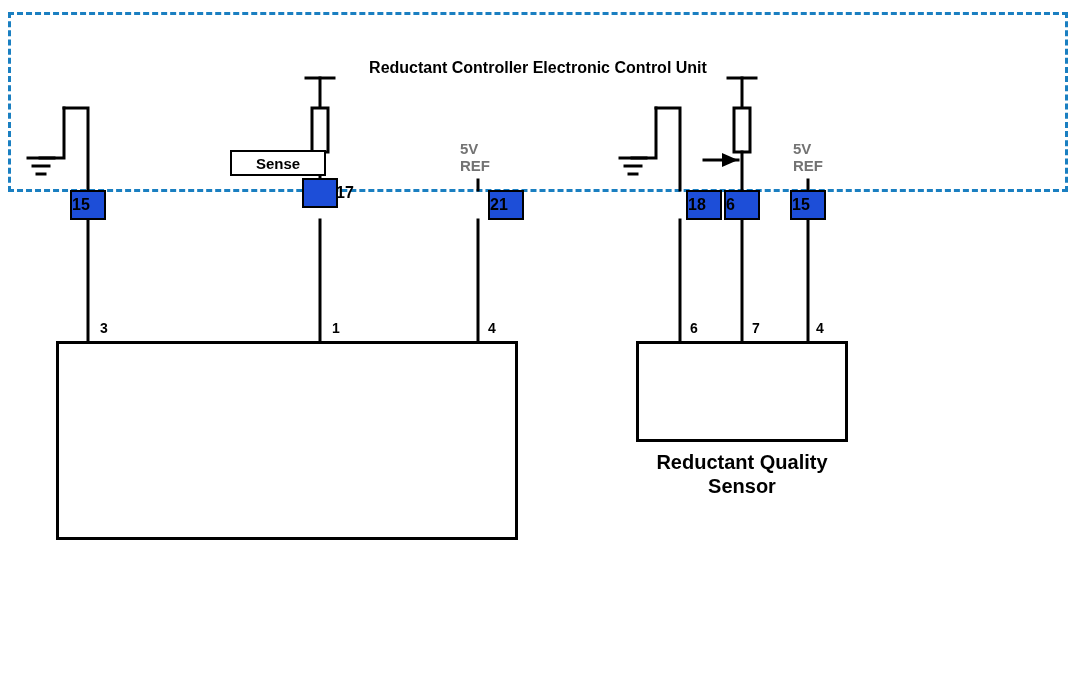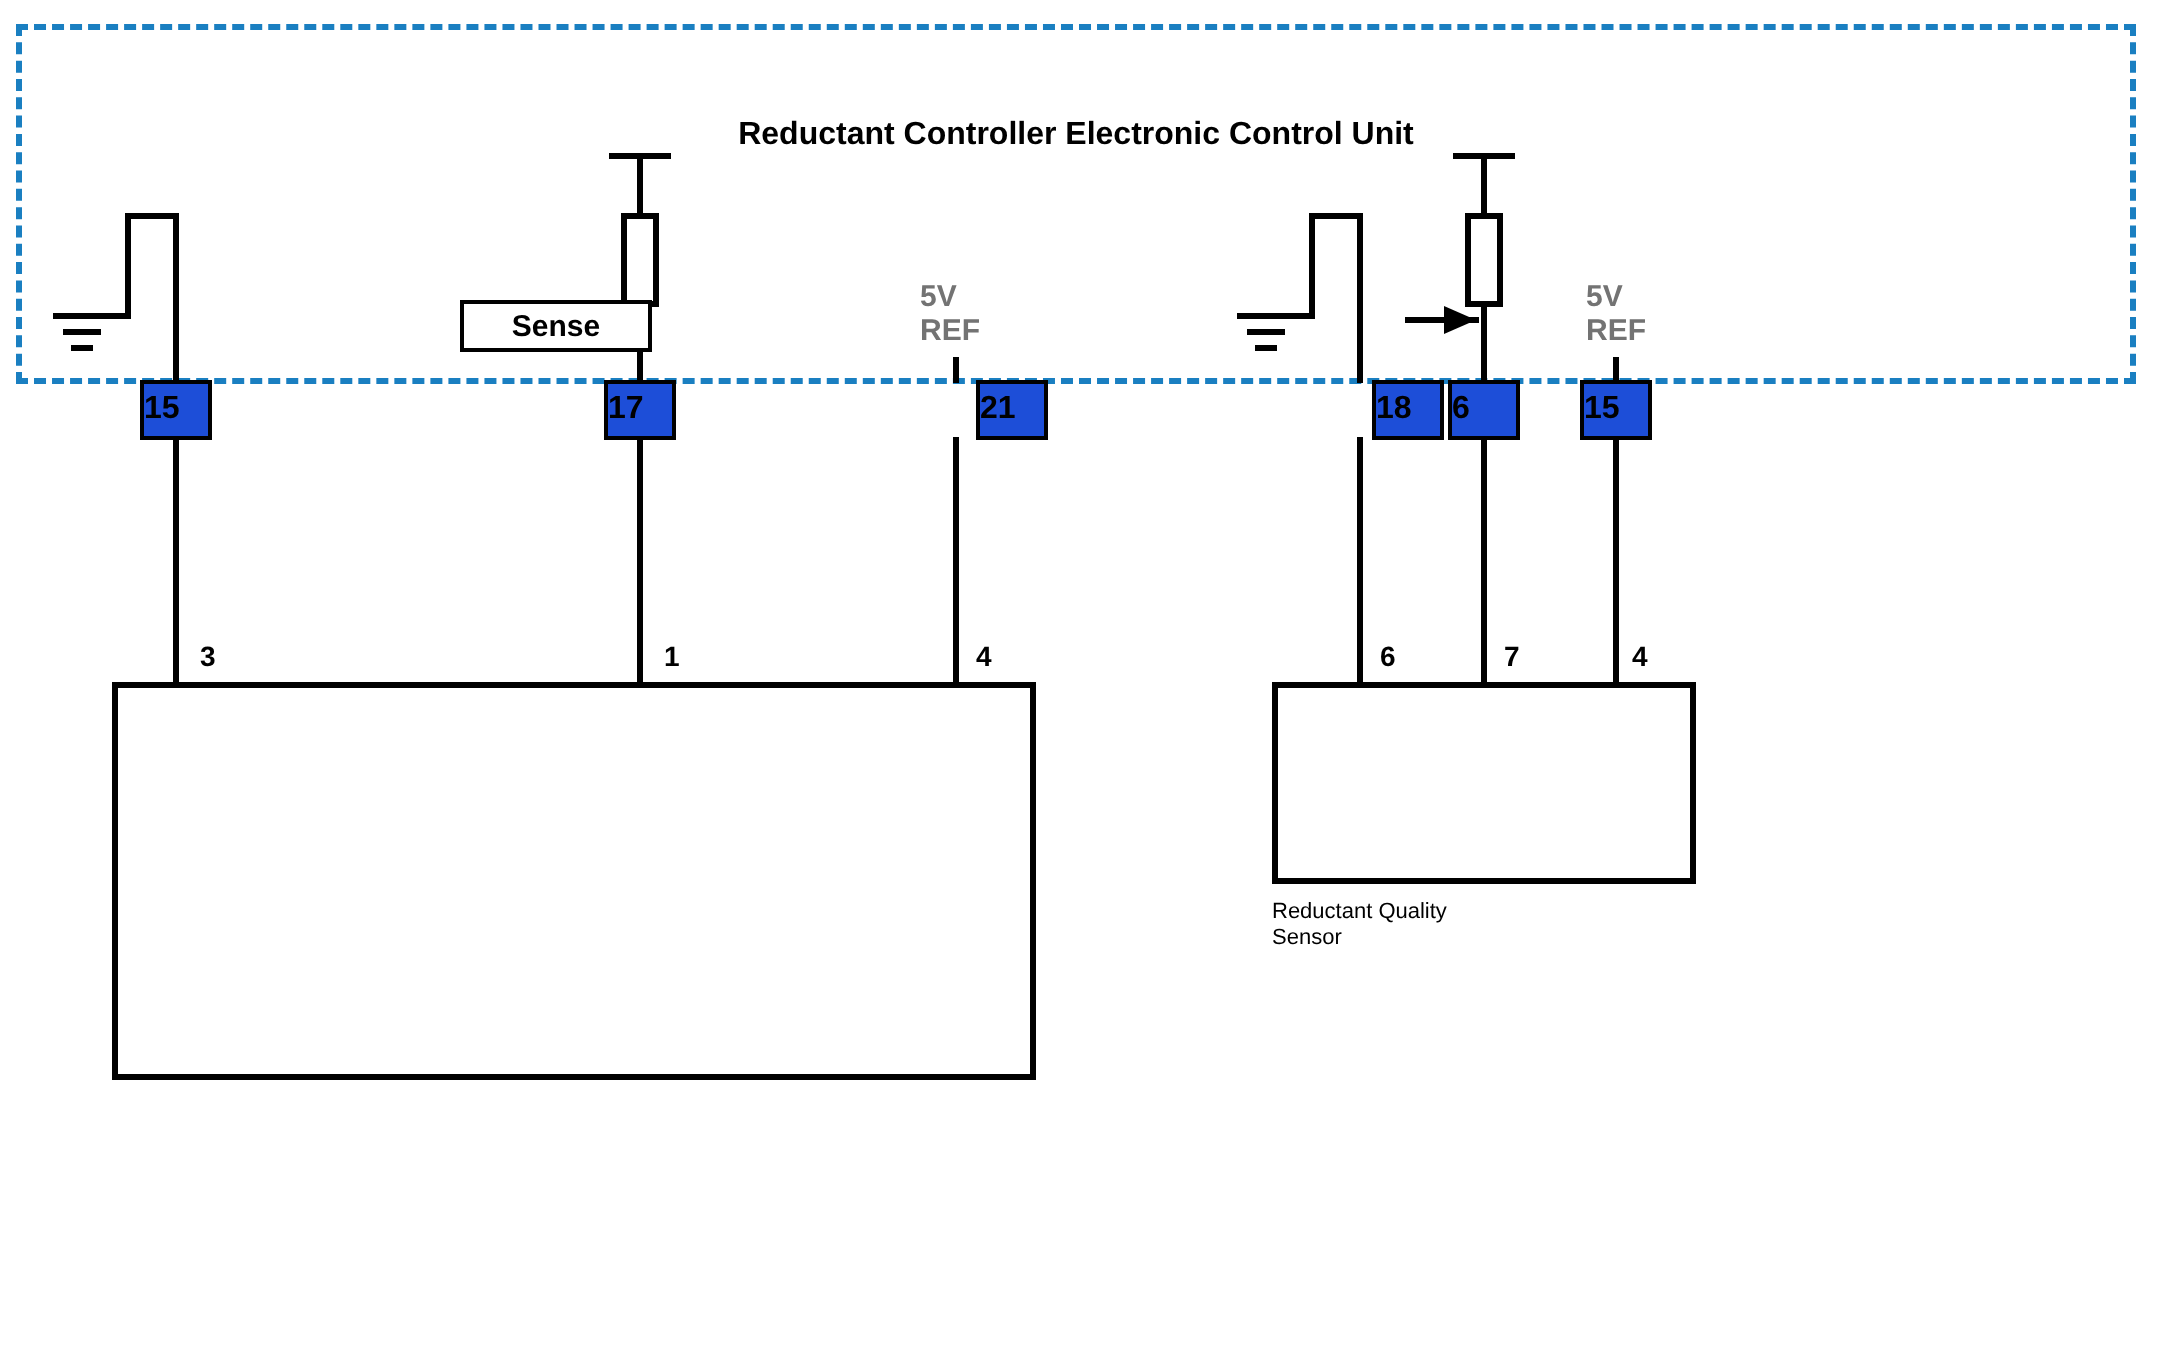--- a/index.html
+++ b/index.html
@@ -78,22 +78,23 @@
     color: #000;
   }
   .comp-box {
     position: absolute;
     border: 3px solid #000;
     background: #fff;
     box-sizing: border-box;
   }
   .comp-caption {
     position: absolute;
-    font-size: 11px;
-    font-weight: normal;
+    text-align: center;
+    font-size: 20px;
+    font-weight: bold;
     color: #000;
     line-height: 1.2;
   }
   svg.wires {
     position: absolute;
     left: 0;
     top: 0;
     width: 1080px;
     height: 675px;
     pointer-events: none;
@@ -190,21 +191,21 @@
     <g fill="#000" stroke="none">
       <path d="M204 412 L228 412 L216 422 Z"></path>
       <path d="M274 408 L296 408 L285 419 Z"></path>
       <path d="M342 414 L364 414 L353 425 Z"></path>
     </g>
   </svg>
 
   <div class="pin" style="left:70px; top:190px;">
       <span>15</span>
     </div>
-  <div class="pin" style="left:302px; top:190px;">
+  <div class="pin" style="left:302px; top:178px;padding-left:32px;">
       <span>17</span>
     </div>
   <div class="pin" style="left:488px; top:190px;">
       <span>21</span>
     </div>
   <div class="pin" style="left:686px; top:190px;">
       <span>18</span>
     </div>
   <div class="pin" style="left:724px; top:190px;">
       <span>6</span>

